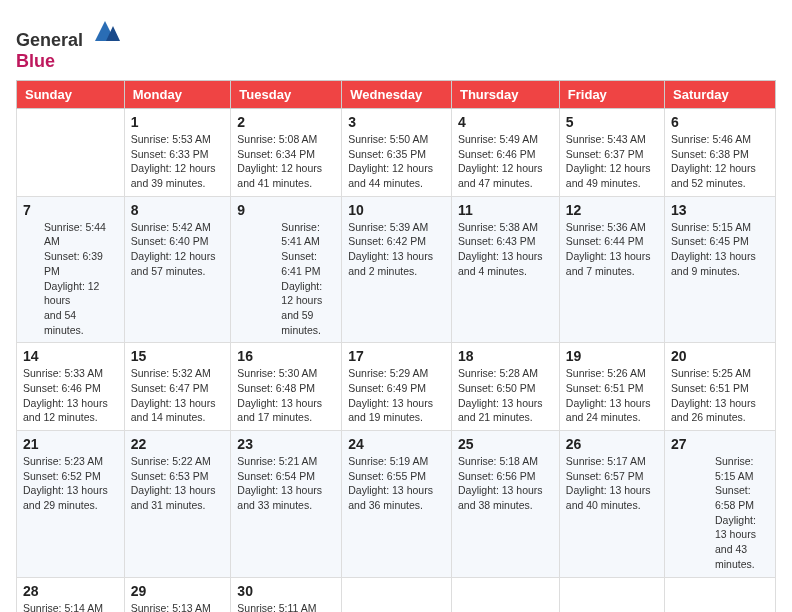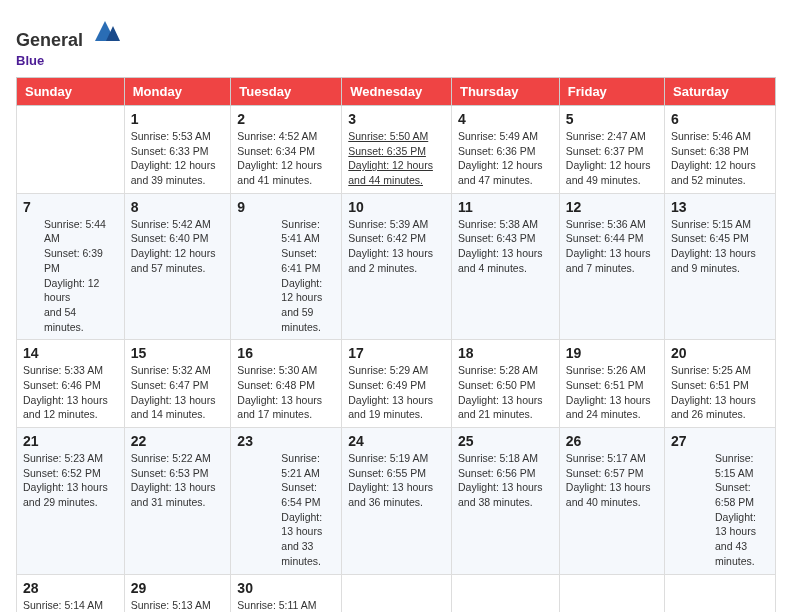--- a/index.html
+++ b/index.html
@@ -20,23 +20,23 @@
     .logo {
       display: flex;
       align-items: center;
     }
     .logo-text-general {
       font-size: 18px;
       font-weight: bold;
       color: #333;
     }
     .logo-text-blue {
-      font-size: 13px;
-      font-weight: bold;
-      color: #4c1d95;
+      font-size: 18px;
+      font-weight: bold;
+      color: #be185d;
     }
     .logo-icon {
       width: 30px;
       height: 30px;
       margin-left: 2px;
     }
     .title-area {
       text-align: right;
     }
     .month-title {
@@ -126,42 +126,42 @@
         <td class="empty-cell"></td>
         <td>
           <span class="day-number">1</span>
           <div class="day-info" style="white-space: pre-line;">Sunrise: 5:53 AM
 Sunset: 6:33 PM
 Daylight: 12 hours
 and 39 minutes.</div>
         </td>
         <td>
           <span class="day-number">2</span>
-          <div class="day-info" style="white-space: pre-line;">Sunrise: 4:52 AM
+          <div class="day-info" style="white-space: pre-line;">Sunrise: 5:08 AM
 Sunset: 6:34 PM
 Daylight: 12 hours
 and 41 minutes.</div>
         </td>
         <td>
           <span class="day-number">3</span>
-          <div class="day-info" style="white-space: pre-line; text-decoration: underline;">Sunrise: 5:50 AM
+          <div class="day-info" style="white-space: pre-line;">Sunrise: 5:50 AM
 Sunset: 6:35 PM
 Daylight: 12 hours
 and 44 minutes.</div>
         </td>
         <td>
           <span class="day-number">4</span>
           <div class="day-info" style="white-space: pre-line;">Sunrise: 5:49 AM
-Sunset: 6:36 PM
+Sunset: 6:46 PM
 Daylight: 12 hours
 and 47 minutes.</div>
         </td>
         <td>
           <span class="day-number">5</span>
-          <div class="day-info" style="white-space: pre-line;">Sunrise: 2:47 AM
+          <div class="day-info" style="white-space: pre-line;">Sunrise: 5:43 AM
 Sunset: 6:37 PM
 Daylight: 12 hours
 and 49 minutes.</div>
         </td>
         <td>
           <span class="day-number">6</span>
           <div class="day-info" style="white-space: pre-line;">Sunrise: 5:46 AM
 Sunset: 6:38 PM
 Daylight: 12 hours
 and 52 minutes.</div>
@@ -279,21 +279,21 @@
         </td>
         <td>
           <span class="day-number">22</span>
           <div class="day-info" style="white-space: pre-line;">Sunrise: 5:22 AM
 Sunset: 6:53 PM
 Daylight: 13 hours
 and 31 minutes.</div>
         </td>
         <td>
           <span class="day-number">23</span>
-          <div class="day-info" style="white-space: pre-line; margin-left: 44px;">Sunrise: 5:21 AM
+          <div class="day-info" style="white-space: pre-line;">Sunrise: 5:21 AM
 Sunset: 6:54 PM
 Daylight: 13 hours
 and 33 minutes.</div>
         </td>
         <td>
           <span class="day-number">24</span>
           <div class="day-info" style="white-space: pre-line;">Sunrise: 5:19 AM
 Sunset: 6:55 PM
 Daylight: 13 hours
 and 36 minutes.</div>

